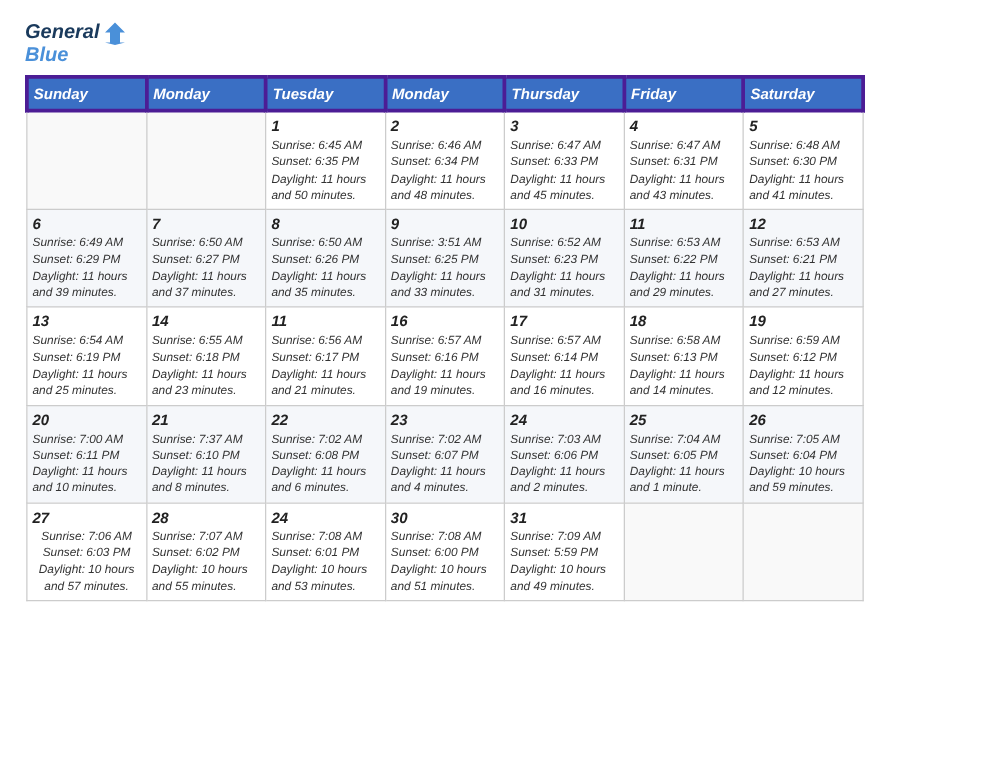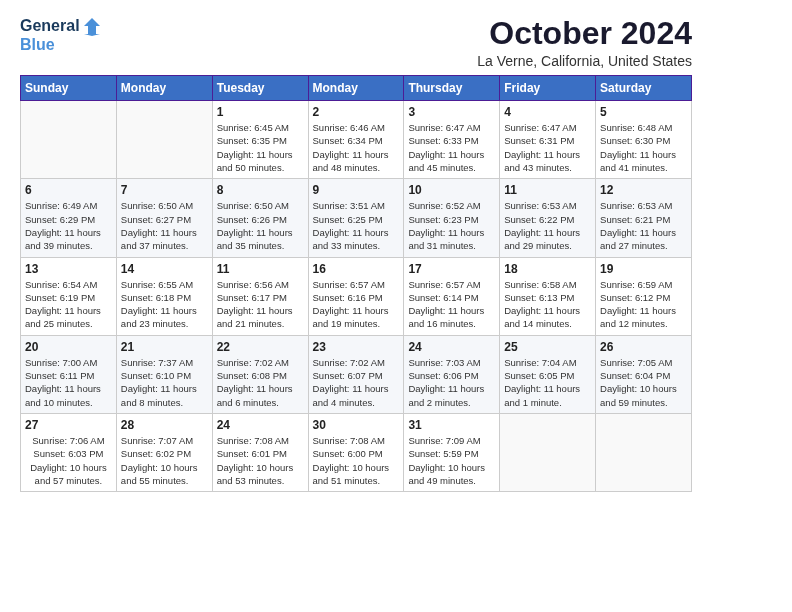--- a/index.html
+++ b/index.html
@@ -6,20 +6,21 @@
     body {
       font-family: Arial, sans-serif;
       background: #fff;
       width: 792px;
       height: 612px;
       overflow: hidden;
     }
     .container {
       width: 712px;
       padding: 16px 20px 10px 20px;
+      font-style: italic;
     }
     .header-row {
       display: flex;
       justify-content: space-between;
       align-items: flex-start;
       margin-bottom: 6px;
     }
     .logo {
       display: flex;
       align-items: center;
@@ -44,21 +45,21 @@
       border-collapse: collapse;
       table-layout: fixed;
     }
     th {
       background-color: #3a6fc4;
       color: #fff;
       font-size: 12px;
       font-weight: bold;
       padding: 5px 4px;
       text-align: left;
-      border: 1px solid #4c1d95;
+      border: 3px solid #4c1d95;
     }
     td {
       border: 1px solid #ccc;
       vertical-align: top;
       padding: 4px 4px;
       font-size: 10px;
       color: #222;
       height: 78px;
       background: #fff;
     }
@@ -93,24 +94,20 @@
     <div style="display:flex;flex-direction:column;align-items:flex-start;">
       <div style="display:flex;align-items:center;gap:2px;">
         <span style="font-size:16px;font-weight:bold;color:#1a3a5c;">General</span>
         <svg width="20" height="20" viewBox="0 0 20 20">
           <polygon points="10,2 18,10 14,10 14,18 18,18 10,20 2,18 6,18 6,10 2,10" fill="#4a90d9"></polygon>
         </svg>
       </div>
       <span style="font-size:16px;font-weight:bold;color:#4a90d9;">Blue</span>
     </div>
   </div>
-    <div class="title-block">
-      <div class="main-title">October 2024</div>
-      <div class="subtitle">La Verne, California, United States</div>
-    </div>
   </div>
 
   <table>
     <thead>
       <tr>
         <th>Sunday</th>
         <th>Monday</th>
         <th>Tuesday</th>
         <th>Monday</th>
         <th>Thursday</th>

